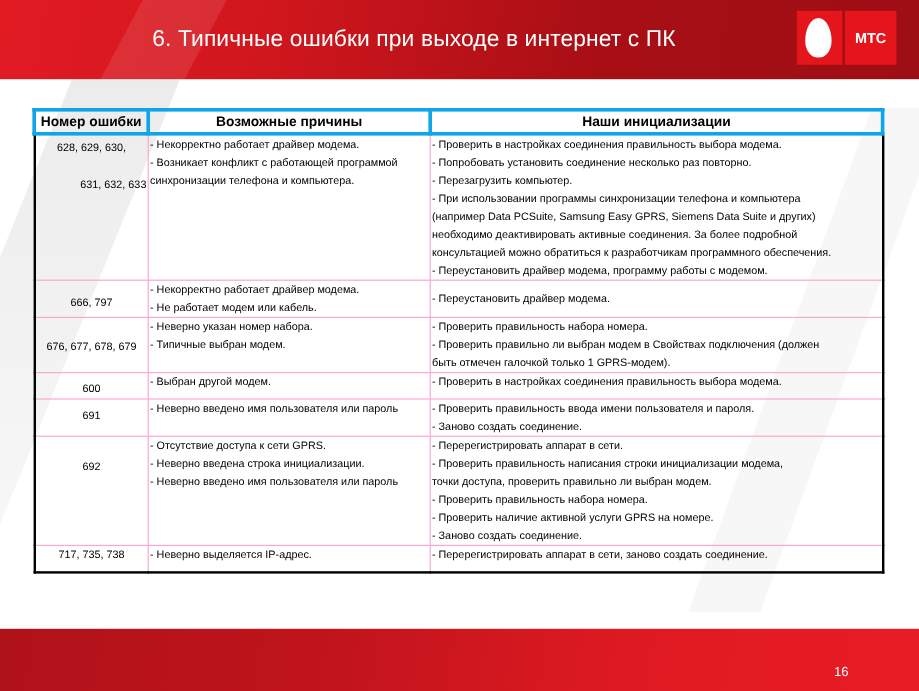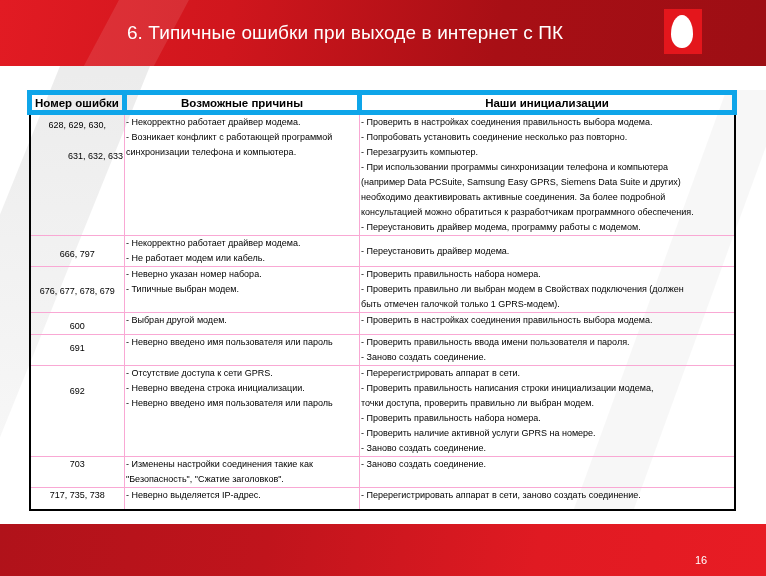--- a/index.html
+++ b/index.html
@@ -46,21 +46,21 @@
     background: rgba(225,225,225,0.25); transform: skewX(-20deg);
   }
 
   table.errtable {
     position: absolute; left: 27px; top: 90px; width: 710px;
     border-collapse: collapse; border: 2px solid #000;
     font-size: 9px; color: #000; background: transparent;
   }
   table.errtable th {
     font-size: 11.5px; font-weight: bold; height: 20px; text-align: center;
-    border: 5px solid #0ea5e9; padding: 0;
+    border: 3px solid #0ea5e9; padding: 0;
   }
   table.errtable td {
     border: 1px solid #f9a8d4; vertical-align: top; padding: 0 1px;
     line-height: 15px;
   }
   td.code { text-align: center; width: 95px; padding-top: 3px; }
   td.cause { width: 235px; }
   td.rec { }
   .line { display: block; white-space: nowrap; }
   .code-line { display: block; line-height: 15px; }
@@ -75,20 +75,21 @@
 </style>
 </head>
 <body>
 
 <div class="header-band">
   <div class="title">6. Типичные ошибки при выходе в интернет с ПК</div>
   <div class="logo">
     <div class="logo-egg-box">
         <div class="logo-egg"></div>
       </div>
+    <div class="logo-text-box">МТС</div>
   </div>
 </div>
 
 <div class="swoosh"></div>
 <div class="swoosh2"></div>
 
 <table class="errtable">
   <thead>
     <tr>
       <th style="width:95px">Номер ошибки</th>
@@ -178,32 +179,20 @@
         </td>
         <td class="rec">
           <span class="line">- Перерегистрировать аппарат в сети.</span>
           <span class="line">- Проверить правильность написания строки инициализации модема,</span>
           <span class="line">точки доступа, проверить правильно ли выбран модем.</span>
           <span class="line">- Проверить правильность набора номера.</span>
           <span class="line">- Проверить наличие активной услуги GPRS на номере.</span>
           <span class="line">- Заново создать соединение.</span>
         </td>
       </tr>
-      <tr style="height: 30px;">
-        <td class="code" style="padding-top: 0px;">
-          <span class="code-line">703</span>
-        </td>
-        <td class="cause">
-          <span class="line">- Изменены настройки соединения такие как</span>
-          <span class="line">"Безопасность", "Сжатие заголовков".</span>
-        </td>
-        <td class="rec">
-          <span class="line">- Заново создать соединение.</span>
-        </td>
-      </tr>
       <tr style="height: 22px;">
         <td class="code" style="padding-top: 0px;">
           <span class="code-line">717, 735, 738</span>
         </td>
         <td class="cause">
           <span class="line">- Неверно выделяется IP-адрес.</span>
         </td>
         <td class="rec">
           <span class="line">- Перерегистрировать аппарат в сети, заново создать соединение.</span>
         </td>

